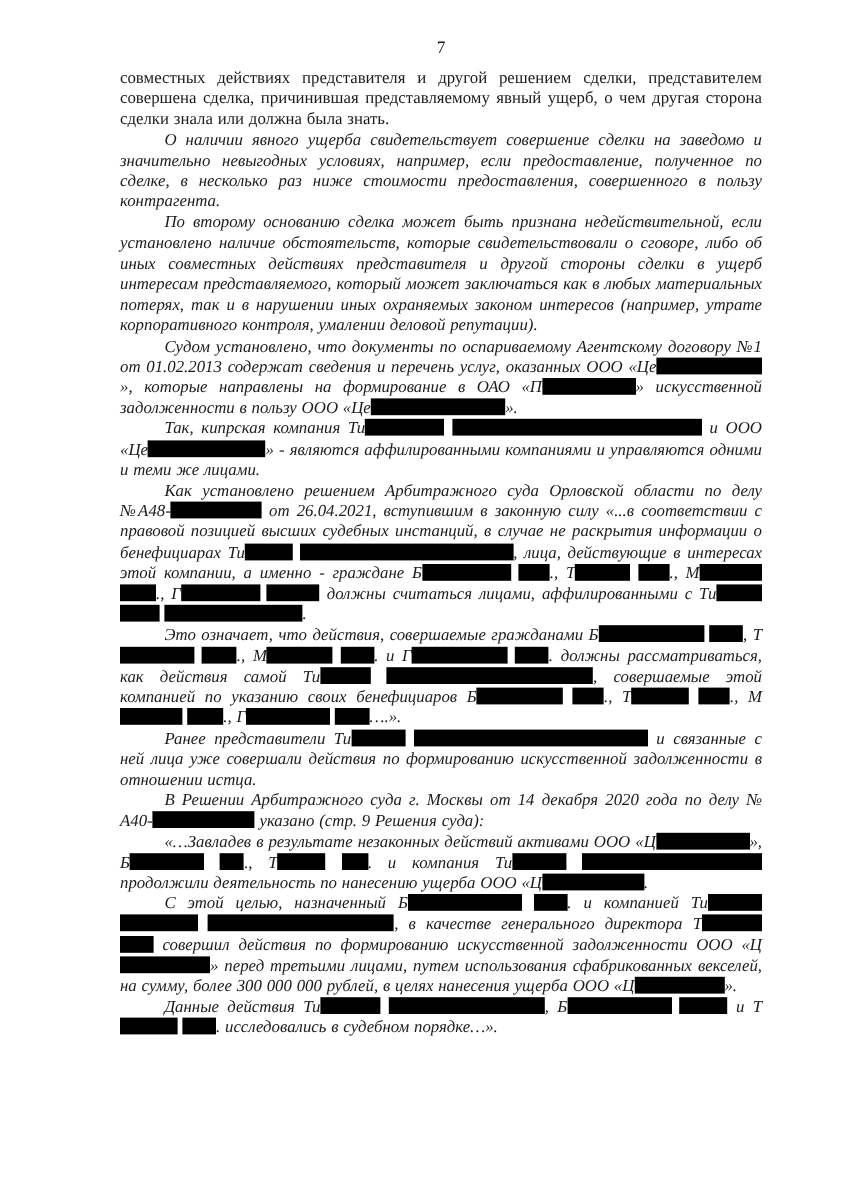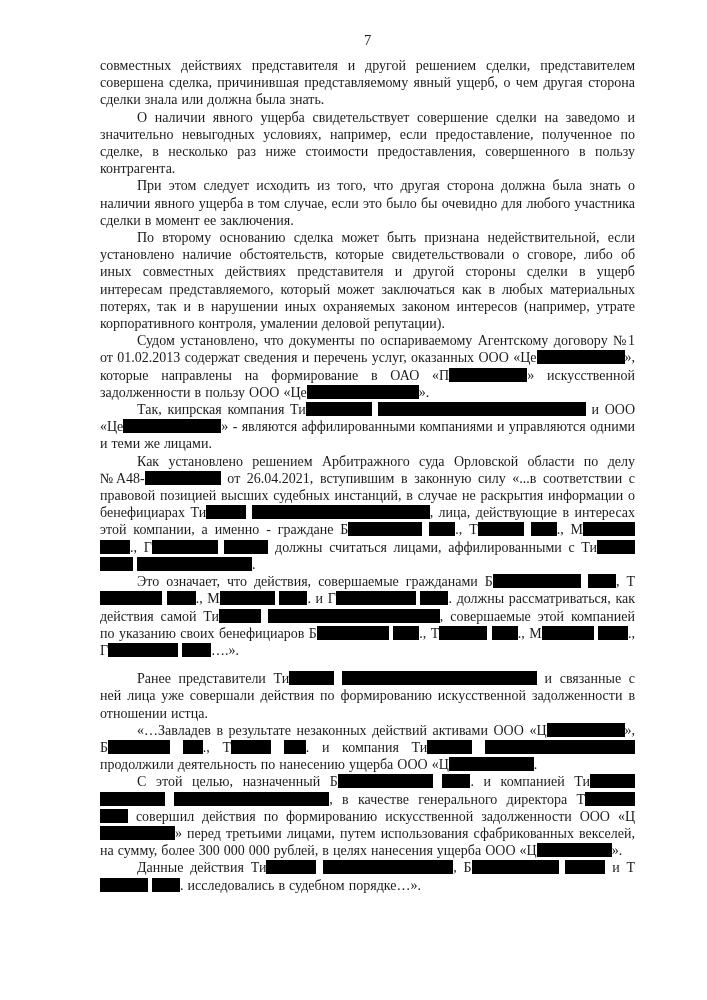--- a/index.html
+++ b/index.html
@@ -33,40 +33,41 @@
   }
   p.para {
     margin: 0;
     font-size: 14px;
     line-height: 17.2px;
     text-align: justify;
     word-spacing: 0.5px;
   }
   p.para.indent {
     text-indent: 37px;
+    font-style: italic;
   }
   .redact {
     display: inline-block;
     height: 14px;
     background: #000000;
     vertical-align: -2px;
   }
 </style>
 </head>
 <body>
 
 <div class="page">
   <div class="page-number">7</div>
   <div class="content">
       <p class="para"><span>совместных действиях представителя и другой решением сделки, представителем совершена сделка, причинившая представляемому явный ущерб, о чем другая сторона сделки знала или должна была знать.</span></p>
       <p class="para indent"><span>О наличии явного ущерба свидетельствует совершение сделки на заведомо и значительно невыгодных условиях, например, если предоставление, полученное по сделке, в несколько раз ниже стоимости предоставления, совершенного в пользу контрагента.</span></p>
-      <p class="para indent"><span>При этом следует исходить из того, что другая сторона должна была знать о наличии явного ущерба в том случае, если это было бы очевидно для любого участника сделки в момент ее заключения.</span></p>
       <p class="para indent"><span>По второму основанию сделка может быть признана недействительной, если установлено наличие обстоятельств, которые свидетельствовали о сговоре, либо об иных совместных действиях представителя и другой стороны сделки в ущерб интересам представляемого, который может заключаться как в любых материальных потерях, так и в нарушении иных охраняемых законом интересов (например, утрате корпоративного контроля, умалении деловой репутации).</span></p>
       <p class="para indent"><span>Судом установлено, что документы по оспариваемому Агентскому договору №1 от 01.02.2013 содержат сведения и перечень услуг, оказанных ООО «Це</span><span class="redact" style="width: 88px; background: rgb(0, 0, 0);"></span><span>», которые направлены на формирование в ОАО «П</span><span class="redact" style="width: 78px; background: rgb(0, 0, 0);"></span><span>» искусственной задолженности в пользу ООО «Це</span><span class="redact" style="width: 112px; background: rgb(0, 0, 0);"></span><span>».</span></p>
       <p class="para indent"><span>Так, кипрская компания Ти</span><span class="redact" style="width: 66px; background: rgb(0, 0, 0);"></span><span> </span><span class="redact" style="width: 208px; background: rgb(0, 0, 0);"></span><span> и ООО «Це</span><span class="redact" style="width: 98px; background: rgb(0, 0, 0);"></span><span>» - являются аффилированными компаниями и управляются одними и теми же лицами.</span></p>
       <p class="para indent"><span>Как установлено решением Арбитражного суда Орловской области по делу №А48-</span><span class="redact" style="width: 76px; background: rgb(0, 0, 0);"></span><span> от 26.04.2021, вступившим в законную силу «...в соответствии с правовой позицией высших судебных инстанций, в случае не раскрытия информации о бенефициарах Ти</span><span class="redact" style="width: 40px; background: rgb(0, 0, 0);"></span><span> </span><span class="redact" style="width: 178px; background: rgb(0, 0, 0);"></span><span>, лица, действующие в интересах этой компании, а именно - граждане Б</span><span class="redact" style="width: 74px; background: rgb(0, 0, 0);"></span><span> </span><span class="redact" style="width: 26px; background: rgb(0, 0, 0);"></span><span>., Т</span><span class="redact" style="width: 46px; background: rgb(0, 0, 0);"></span><span> </span><span class="redact" style="width: 26px; background: rgb(0, 0, 0);"></span><span>., М</span><span class="redact" style="width: 52px; background: rgb(0, 0, 0);"></span><span> </span><span class="redact" style="width: 30px; background: rgb(0, 0, 0);"></span><span>., Г</span><span class="redact" style="width: 66px; background: rgb(0, 0, 0);"></span><span> </span><span class="redact" style="width: 44px; background: rgb(0, 0, 0);"></span><span> должны считаться лицами, аффилированными с Ти</span><span class="redact" style="width: 38px; background: rgb(0, 0, 0);"></span><span> </span><span class="redact" style="width: 33px; background: rgb(0, 0, 0);"></span><span> </span><span class="redact" style="width: 115px; background: rgb(0, 0, 0);"></span><span>.</span></p>
       <p class="para indent"><span>Это означает, что действия, совершаемые гражданами Б</span><span class="redact" style="width: 88px; background: rgb(0, 0, 0);"></span><span> </span><span class="redact" style="width: 28px; background: rgb(0, 0, 0);"></span><span>, Т</span><span class="redact" style="width: 62px; background: rgb(0, 0, 0);"></span><span> </span><span class="redact" style="width: 29px; background: rgb(0, 0, 0);"></span><span>., М</span><span class="redact" style="width: 55px; background: rgb(0, 0, 0);"></span><span> </span><span class="redact" style="width: 28px; background: rgb(0, 0, 0);"></span><span>. и Г</span><span class="redact" style="width: 80px; background: rgb(0, 0, 0);"></span><span> </span><span class="redact" style="width: 28px; background: rgb(0, 0, 0);"></span><span>. должны рассматриваться, как действия самой Ти</span><span class="redact" style="width: 42px; background: rgb(0, 0, 0);"></span><span> </span><span class="redact" style="width: 172px; background: rgb(0, 0, 0);"></span><span>, совершаемые этой компанией по указанию своих бенефициаров Б</span><span class="redact" style="width: 72px; background: rgb(0, 0, 0);"></span><span> </span><span class="redact" style="width: 26px; background: rgb(0, 0, 0);"></span><span>., Т</span><span class="redact" style="width: 48px; background: rgb(0, 0, 0);"></span><span> </span><span class="redact" style="width: 26px; background: rgb(0, 0, 0);"></span><span>., М</span><span class="redact" style="width: 52px; background: rgb(0, 0, 0);"></span><span> </span><span class="redact" style="width: 30px; background: rgb(0, 0, 0);"></span><span>., Г</span><span class="redact" style="width: 70px; background: rgb(0, 0, 0);"></span><span> </span><span class="redact" style="width: 29px; background: rgb(0, 0, 0);"></span><span>….».</span></p>
-      <p class="para indent" style="margin-top: 11px;"><span>Ранее представители Ти</span><span class="redact" style="width: 45px; background: rgb(0, 0, 0);"></span><span> </span><span class="redact" style="width: 195px; background: rgb(0, 0, 0);"></span><span> и связанные с ней лица уже совершали действия по формированию искусственной задолженности в отношении истца.</span></p>
+      <p class="para indent" style=""><span>Ранее представители Ти</span><span class="redact" style="width: 45px; background: rgb(0, 0, 0);"></span><span> </span><span class="redact" style="width: 195px; background: rgb(0, 0, 0);"></span><span> и связанные с ней лица уже совершали действия по формированию искусственной задолженности в отношении истца.</span></p>
+      <p class="para indent"><span>В Решении Арбитражного суда г. Москвы от 14 декабря 2020 года по делу № А40-</span><span class="redact" style="width: 85px; background: rgb(0, 0, 0);"></span><span> указано (стр. 9 Решения суда):</span></p>
       <p class="para indent"><span>«…Завладев в результате незаконных действий активами ООО «Ц</span><span class="redact" style="width: 78px; background: rgb(0, 0, 0);"></span><span>», Б</span><span class="redact" style="width: 62px; background: rgb(0, 0, 0);"></span><span> </span><span class="redact" style="width: 20px; background: rgb(0, 0, 0);"></span><span>., Т</span><span class="redact" style="width: 40px; background: rgb(0, 0, 0);"></span><span> </span><span class="redact" style="width: 22px; background: rgb(0, 0, 0);"></span><span>. и компания Ти</span><span class="redact" style="width: 45px; background: rgb(0, 0, 0);"></span><span> </span><span class="redact" style="width: 150px; background: rgb(0, 0, 0);"></span><span> продолжили деятельность по нанесению ущерба ООО «Ц</span><span class="redact" style="width: 85px; background: rgb(0, 0, 0);"></span><span>.</span></p>
       <p class="para indent"><span>С этой целью, назначенный Б</span><span class="redact" style="width: 95px; background: rgb(0, 0, 0);"></span><span> </span><span class="redact" style="width: 28px; background: rgb(0, 0, 0);"></span><span>. и компанией Ти</span><span class="redact" style="width: 45px; background: rgb(0, 0, 0);"></span><span> </span><span class="redact" style="width: 65px; background: rgb(0, 0, 0);"></span><span> </span><span class="redact" style="width: 155px; background: rgb(0, 0, 0);"></span><span>, в качестве генерального директора Т</span><span class="redact" style="width: 50px; background: rgb(0, 0, 0);"></span><span> </span><span class="redact" style="width: 28px; background: rgb(0, 0, 0);"></span><span> совершил действия по формированию искусственной задолженности ООО «Ц</span><span class="redact" style="width: 75px; background: rgb(0, 0, 0);"></span><span>» перед третьими лицами, путем использования сфабрикованных векселей, на сумму, более 300 000 000 рублей, в целях нанесения ущерба ООО «Ц</span><span class="redact" style="width: 75px; background: rgb(0, 0, 0);"></span><span>».</span></p>
       <p class="para indent"><span>Данные действия Ти</span><span class="redact" style="width: 50px; background: rgb(0, 0, 0);"></span><span> </span><span class="redact" style="width: 130px; background: rgb(0, 0, 0);"></span><span>, Б</span><span class="redact" style="width: 87px; background: rgb(0, 0, 0);"></span><span> </span><span class="redact" style="width: 40px; background: rgb(0, 0, 0);"></span><span> и Т</span><span class="redact" style="width: 48px; background: rgb(0, 0, 0);"></span><span> </span><span class="redact" style="width: 28px; background: rgb(0, 0, 0);"></span><span>. исследовались в судебном порядке…».</span></p>
     </div>
 </div>
 
 </body></html>

